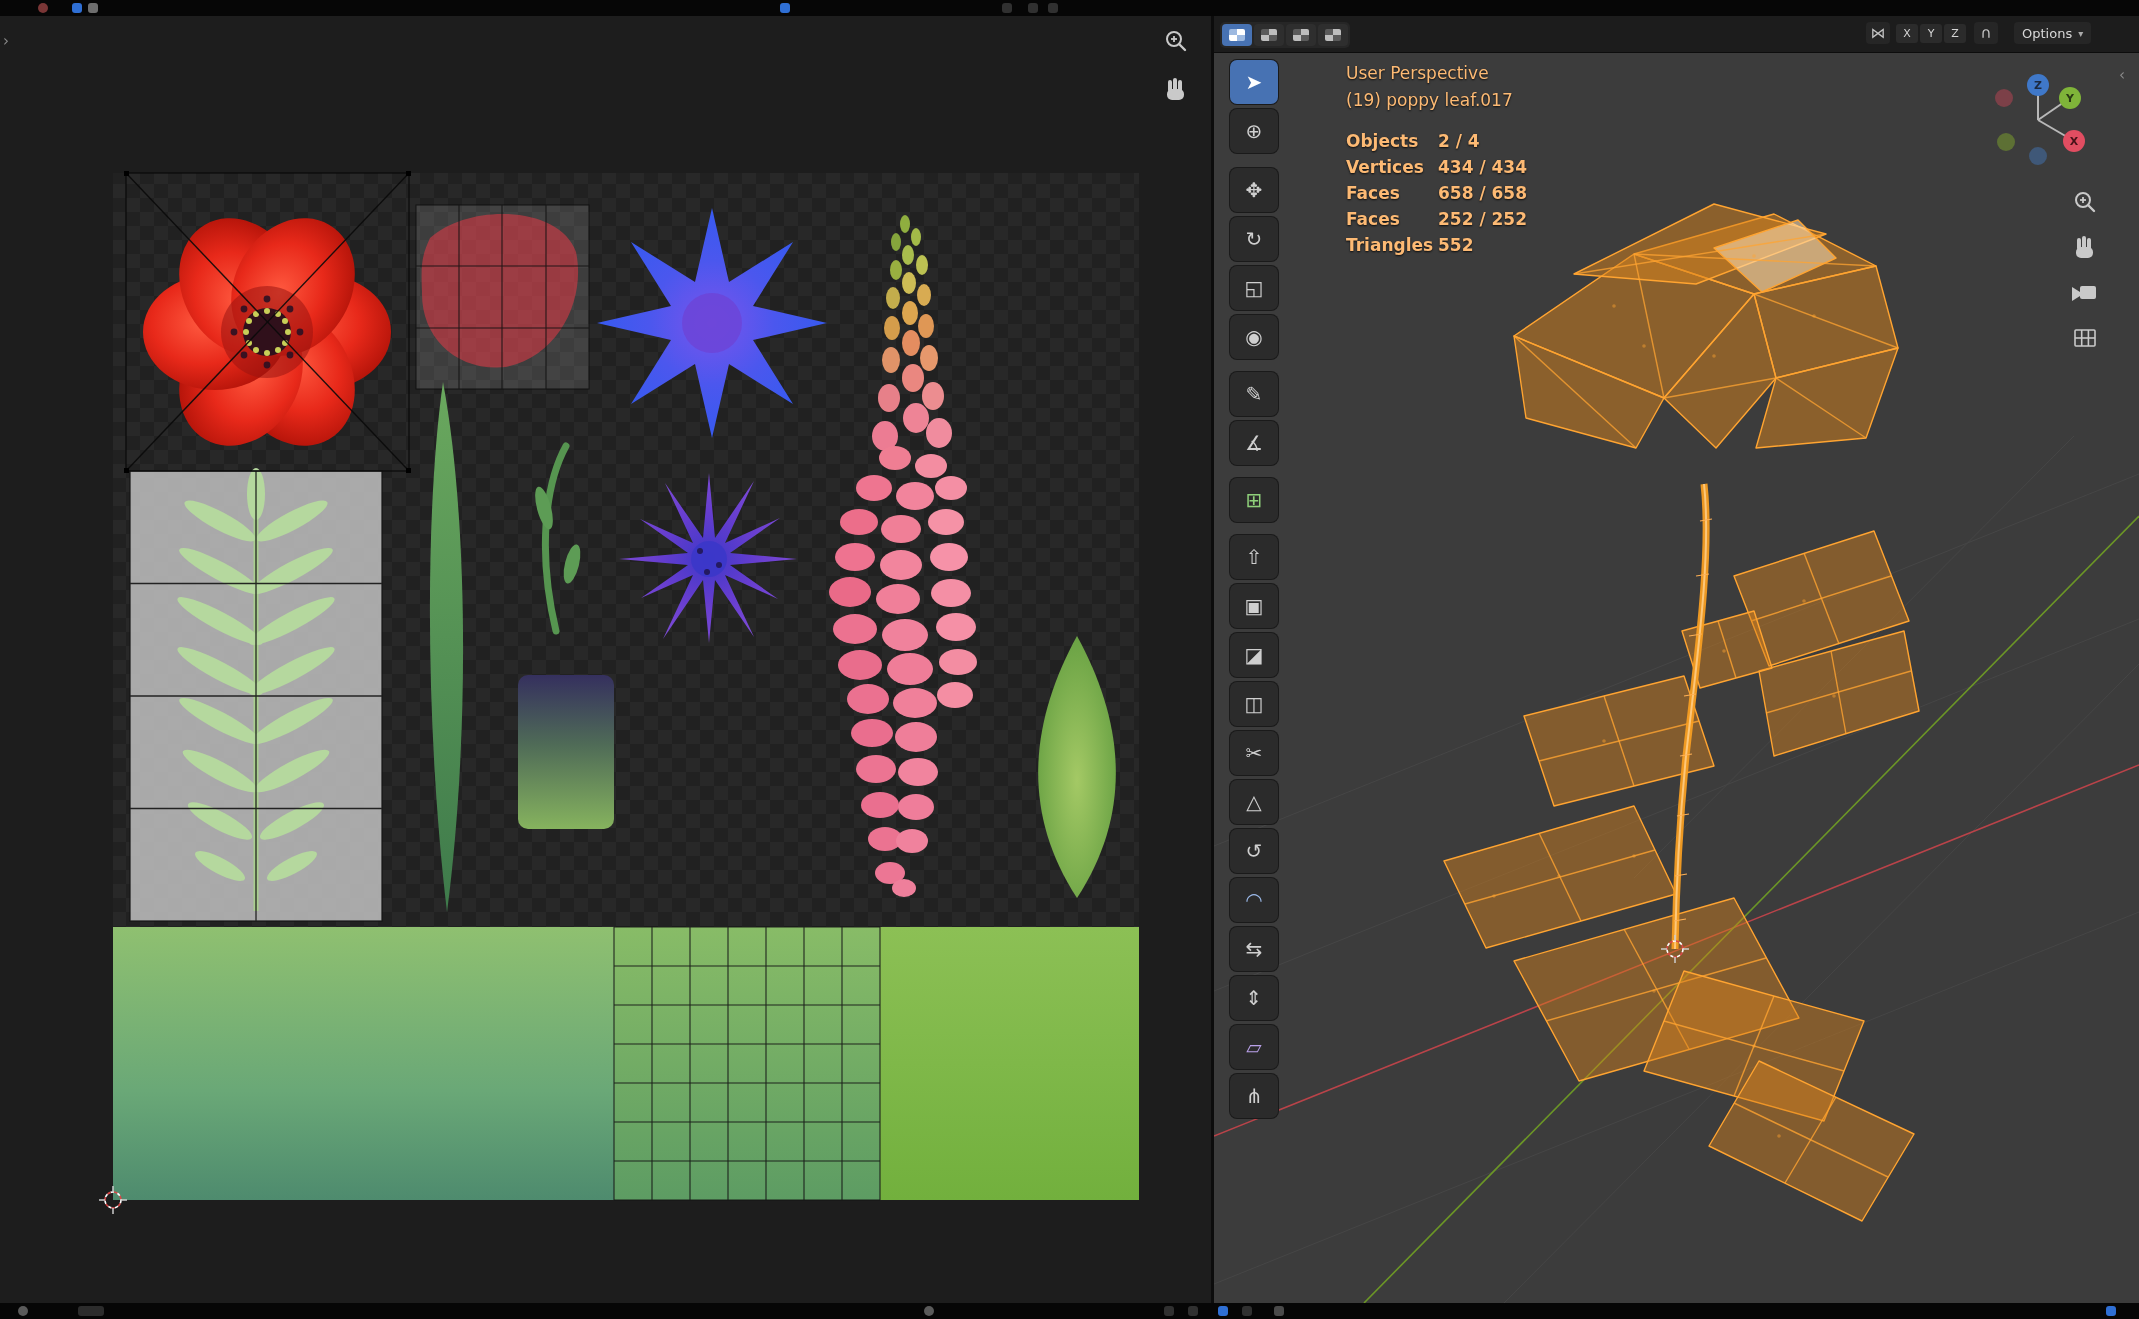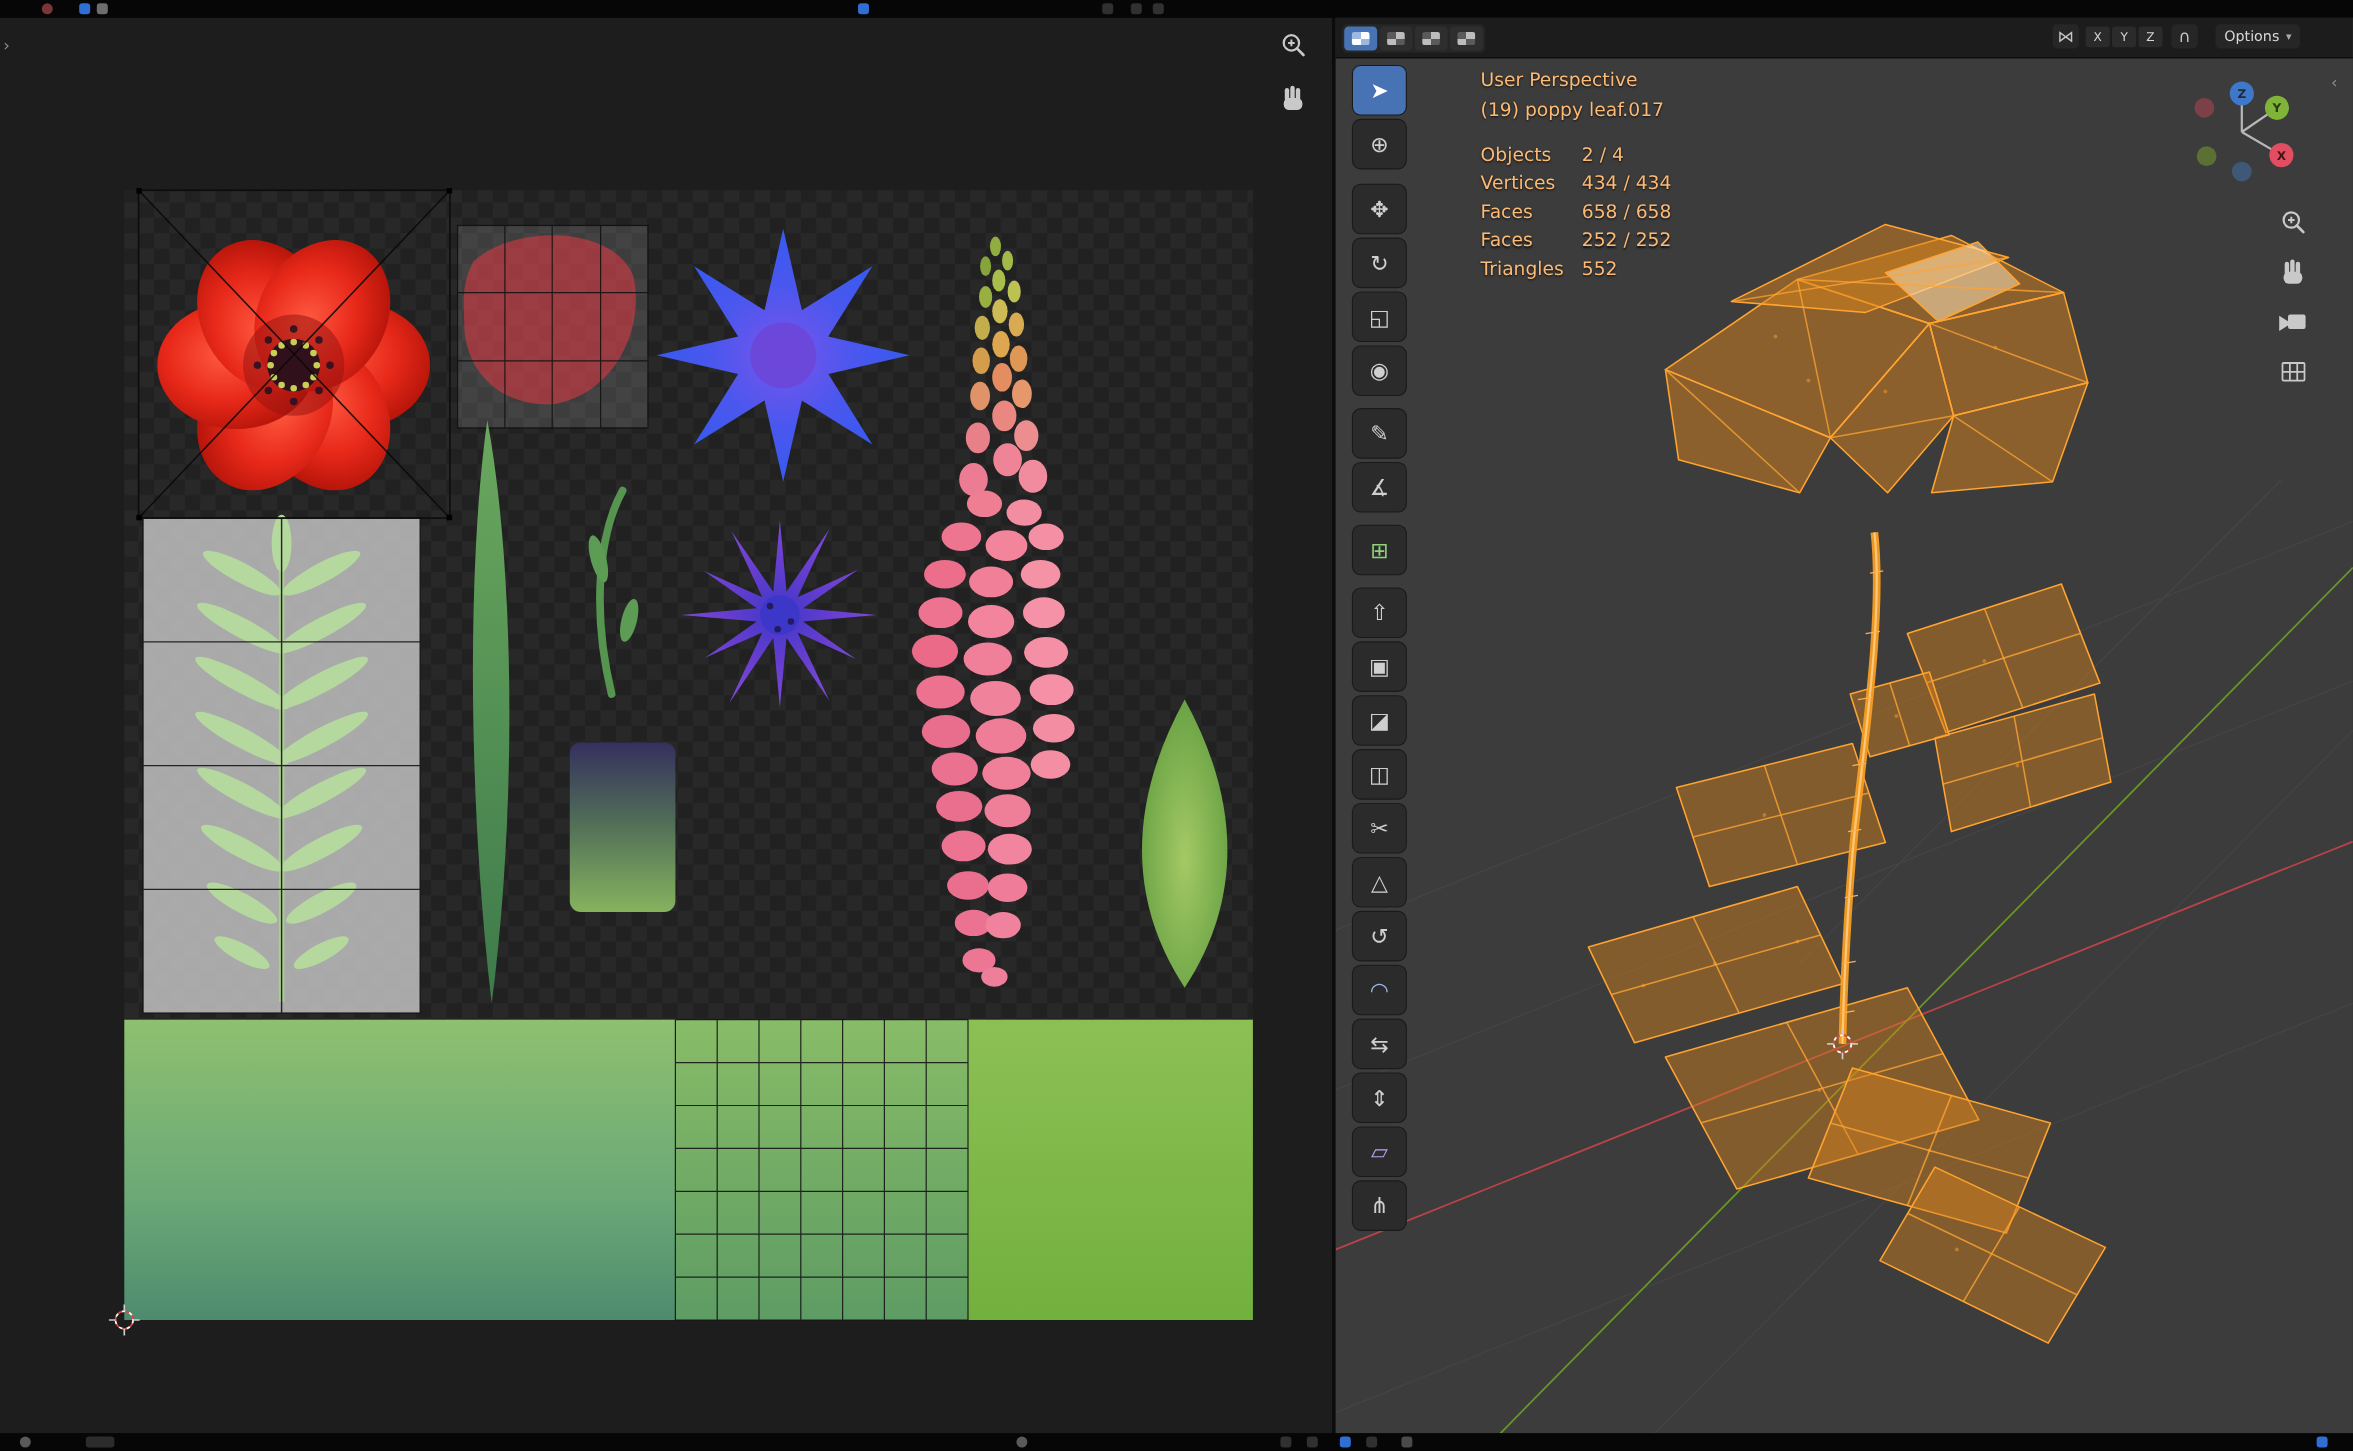--- a/index.html
+++ b/index.html
@@ -36,21 +36,21 @@
   .tool-btn{position:absolute;left:16px;width:48px;height:44px;background:#2b2b2b;border-radius:7px;color:#cfcfcf;
             font-size:20px;display:flex;align-items:center;justify-content:center;z-index:7;box-shadow:0 0 0 1px #1a1a1a;}
   .tool-btn.active{background:#4772b3;color:#fff;}
   .tool-btn.tint-green{color:#8fd07a;}
   .tool-btn.tint-purple{color:#b9a0e8;}
   .tool-btn.tint-blue{color:#9ab8e8;}
 
   
   .stats{position:absolute;left:96px;top:44px;z-index:6;color:#fdba74;font-size:17px;text-shadow:0 1px 2px rgba(0,0,0,.8);margin-left:36px;}
   .s-line{height:27px;line-height:27px;}
-  .s-table{margin-top:14px;}
+  .s-table{margin-top:14px;font-weight:bold;}
   .s-row{display:flex;height:26px;line-height:26px;}
   .s-k{width:92px;}
   .s-v{}
 
   
   .gizmo{position:absolute;left:769px;top:44px;z-index:6;}
   .side-btn{position:absolute;left:854px;width:34px;height:34px;display:flex;align-items:center;justify-content:center;z-index:6;}
 </style>
 </head>
 <body>

